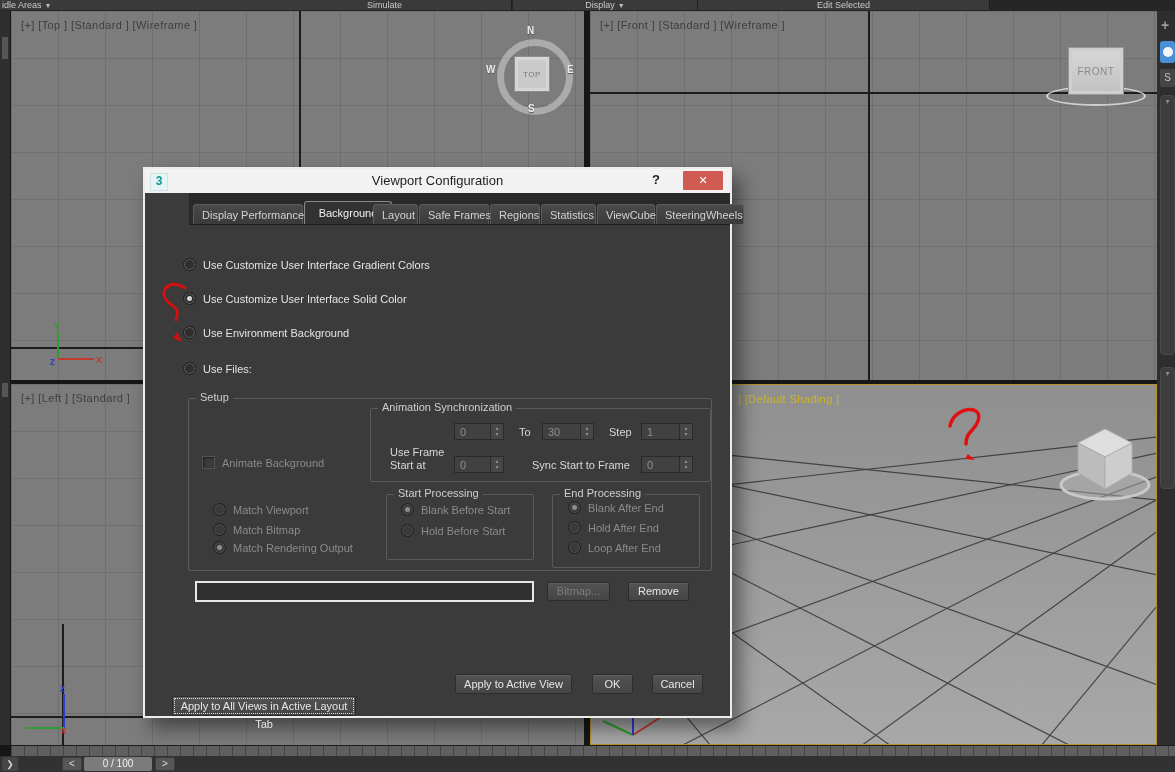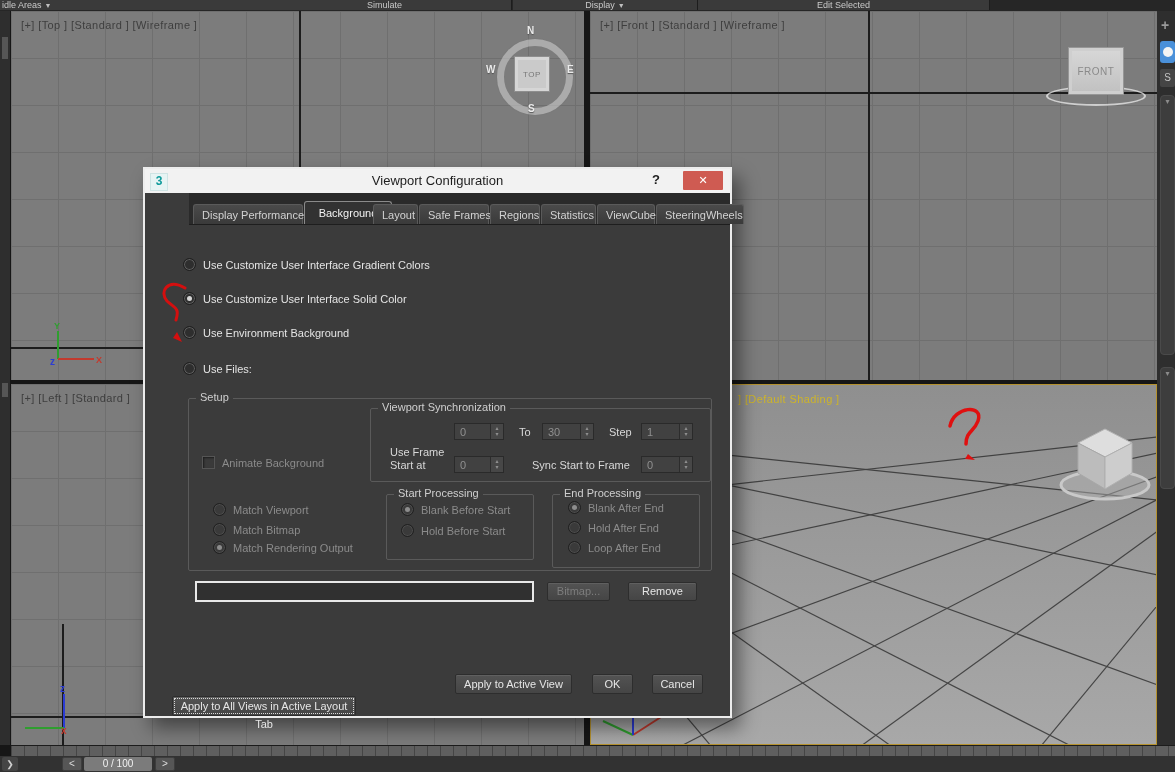--- a/index.html
+++ b/index.html
@@ -252,21 +252,21 @@
     <div class="grp" style="left:43px;top:229px;width:522px;height:171px;">
       <span class="grp-label">Setup</span>
     </div>
 
     <div class="opt-row" style="left:57px;top:287px;">
       <span class="cb"></span>
       <span class="opt-lbl dis">Animate Background</span>
     </div>
 
     <div class="grp" style="left:225px;top:239px;width:339px;height:72px;">
-      <span class="grp-label">Viewport Synchronization</span>
+      <span class="grp-label">Animation Synchronization</span>
     </div>
     <div class="flabel" style="left:245px;top:257px;margin-top:20px;">Use Frame</div>
     <div class="spinner" style="left:309px;top:254px;width:50px;">
       <span class="val">0</span>
       <span class="spin-arrows"></span>
     </div>
     <div class="flabel" style="left:374px;top:257px;">To</div>
     <div class="spinner" style="left:397px;top:254px;width:52px;">
       <span class="val">30</span>
       <span class="spin-arrows"></span>
@@ -323,21 +323,21 @@
       <span class="radio dis"></span>
       <span class="opt-lbl dis">Hold After End</span>
     </div>
     <div class="opt-row" style="left:423px;top:372px;">
       <span class="radio dis"></span>
       <span class="opt-lbl dis">Loop After End</span>
     </div>
 
     <input class="file-input" style="left: 50px; top: 412px; width: 339px; height: 21px;" value="">
     <div class="btn dis" style="left:402px;top:413px;width:63px;height:19px;line-height:17px;">Bitmap...</div>
-    <div class="btn" style="left:483px;top:413px;width:69px;height:19px;line-height:17px;">Remove</div>
+    <div class="btn" style="left:483px;top:413px;width:61px;height:19px;line-height:17px;">Remove</div>
 
     <div class="btn focus" style="left:27px;top:505px;width:184px;height:20px;line-height:18px;">Apply to All Views in Active Layout Tab</div>
     <div class="btn" style="left:310px;top:505px;width:117px;height:20px;line-height:18px;">Apply to Active View</div>
     <div class="btn" style="left:447px;top:505px;width:41px;height:20px;line-height:18px;">OK</div>
     <div class="btn" style="left:507px;top:505px;width:51px;height:20px;line-height:18px;">Cancel</div>
   </div>
 
   <svg class="anno" style="left:157px;top:280px;" width="40" height="82">
     <path d="M28 8 C10 -2 2 12 10 21 C17 28 23 27 19 40" stroke="#d40f0f" stroke-width="3" fill="none" stroke-linecap="round"></path>
     <path d="M20 52 l5 10 l-9 -4 z" fill="#d40f0f"></path>

